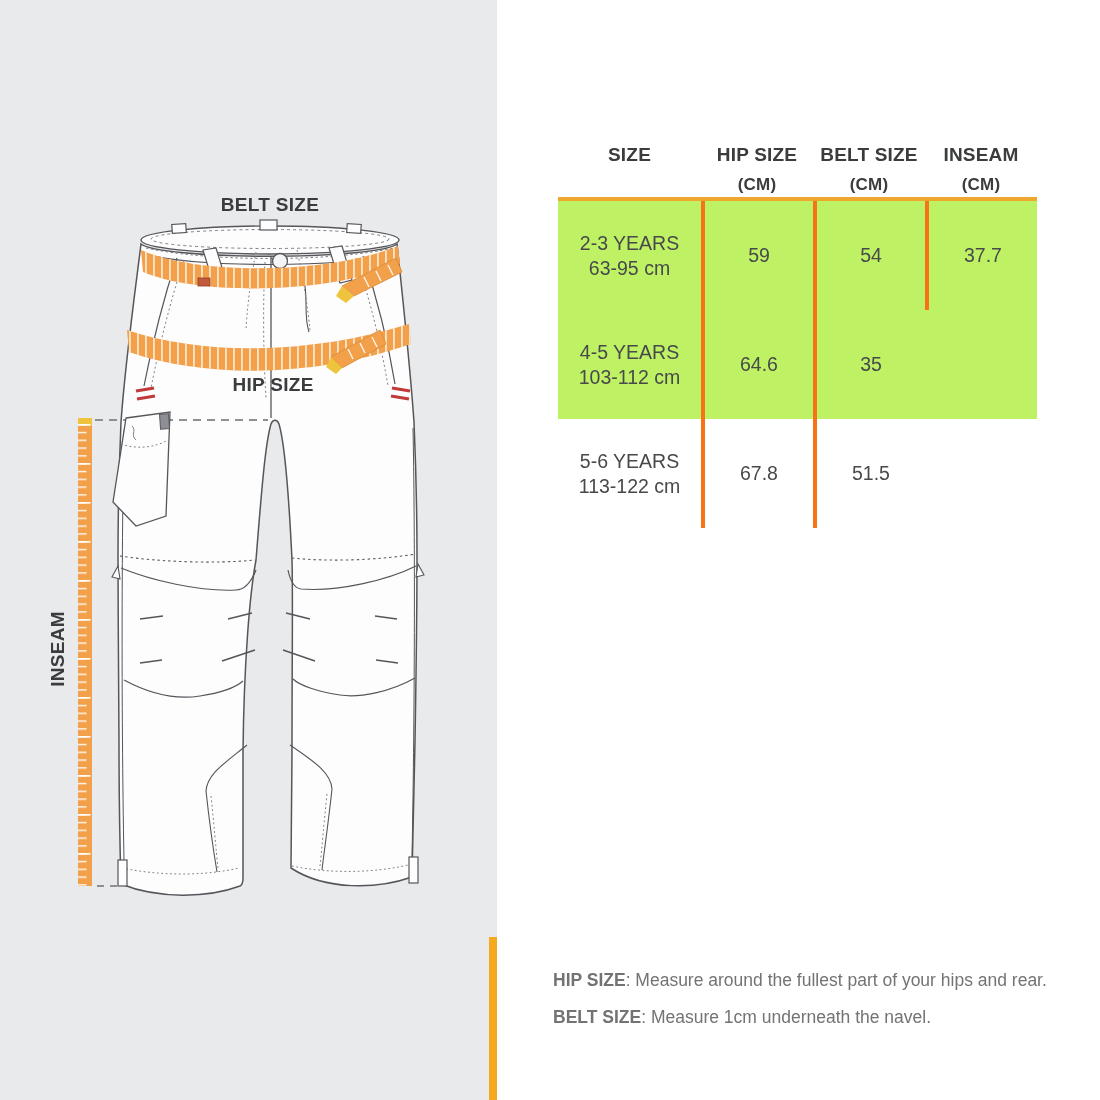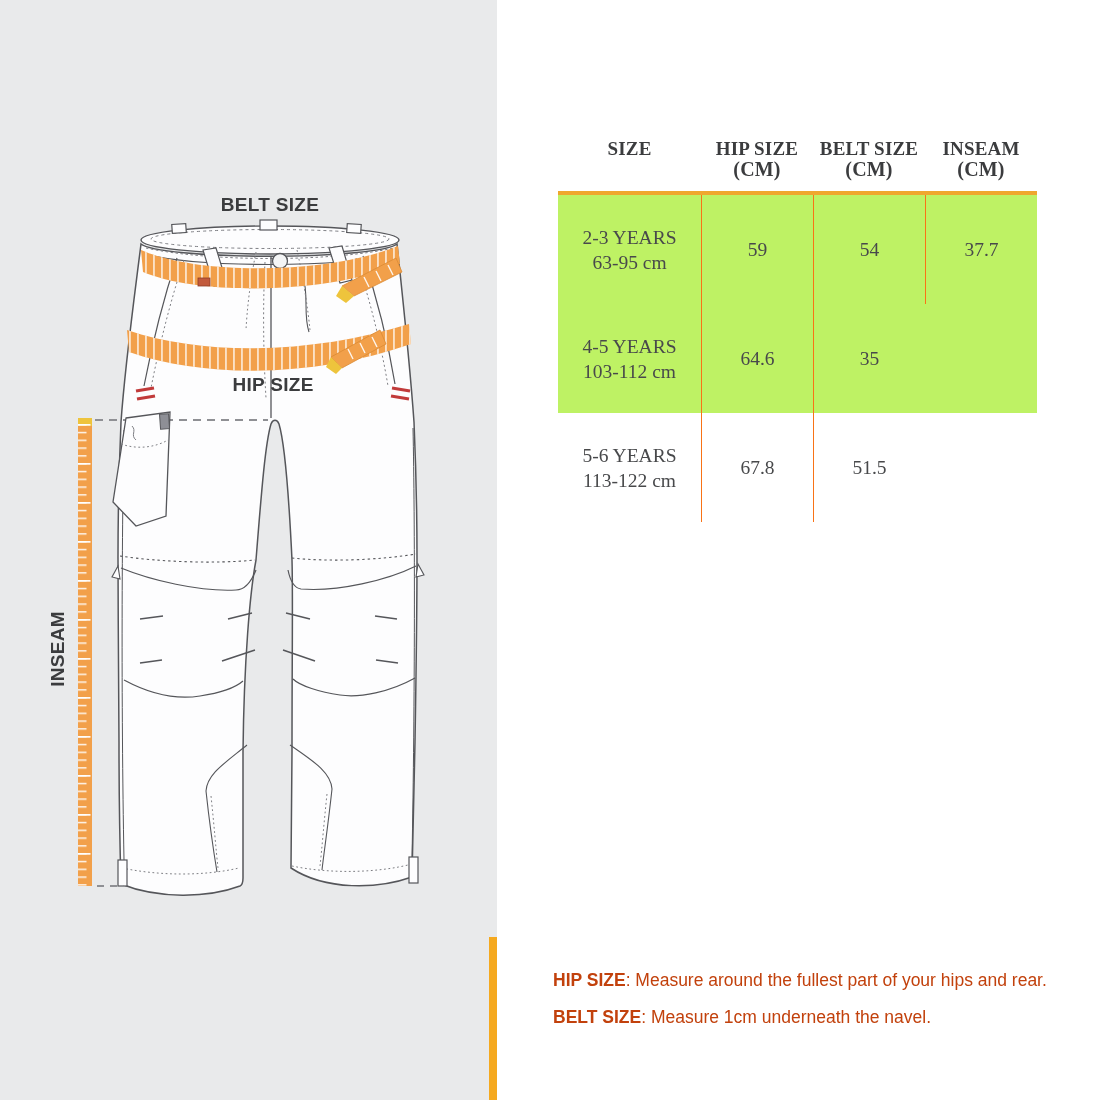--- a/index.html
+++ b/index.html
@@ -15,35 +15,35 @@
   .diagram-label{
     position:absolute;font-weight:bold;font-size:19px;letter-spacing:.3px;color:#3B3C3E;
     text-align:center;white-space:nowrap;
   }
   .lbl-belt{left:170px;top:194px;width:200px;}
   .lbl-hip{left:173px;top:374px;width:200px;}
   .lbl-inseam{left:-2px;top:638px;width:120px;transform:rotate(-90deg);transform-origin:center;}
   
   .accent-bar{position:absolute;left:489px;top:937px;width:8px;height:163px;background:#F5A91F;}
   
-  .size-table{position:absolute;left:558px;top:138px;width:479px;font-family:Liberation Serif, serif;}
+  .size-table{position:absolute;left:558px;top:144px;width:479px;}
   .thead{display:grid;grid-template-columns:143px 112px 112px 112px;height:53px;}
   .th{text-align:center;}
   .th .lbl{font-size:19px;font-weight:bold;letter-spacing:.2px;line-height:22px;}
-  .th .unit{font-size:20px;font-weight:bold;letter-spacing:.2px;line-height:18px;margin-top:0;}
+  .th .unit{font-size:17px;font-weight:bold;letter-spacing:.2px;line-height:18px;margin-top:10px;}
   .rule{height:4px;background:#EFA72E;}
   .tr{display:grid;grid-template-columns:143px 112px 112px 112px;height:109px;}
   .tr.alt{background:#bef264;}
   .td{
     display:flex;flex-direction:column;align-items:center;justify-content:center;
     font-size:19.5px;color:#48494B;line-height:25px;text-align:center;
   }
-  .td.vdiv{border-left:1px solid #f97316;}
-  
-  .notes{position:absolute;left:553px;top:962px;width:530px;font-size:17.5px;line-height:37px;color:#c2410c;}
+  .td.vdiv{border-left:4px solid #f97316;}
+  
+  .notes{position:absolute;left:553px;top:962px;width:530px;font-size:17.5px;line-height:37px;color:#737373;}
   .notes .term{font-weight:bold;}
 </style>
 </head>
 <body>
 
 <div class="panel">
   <svg width="497" height="1100" viewBox="0 0 497 1100">
     <defs>
       <pattern id="tapeTicks" x="0" y="0" width="8" height="40" patternUnits="userSpaceOnUse">
         <rect x="1.2" y="0" width="1.5" height="40" fill="#ffffff" opacity="0.85"></rect>

